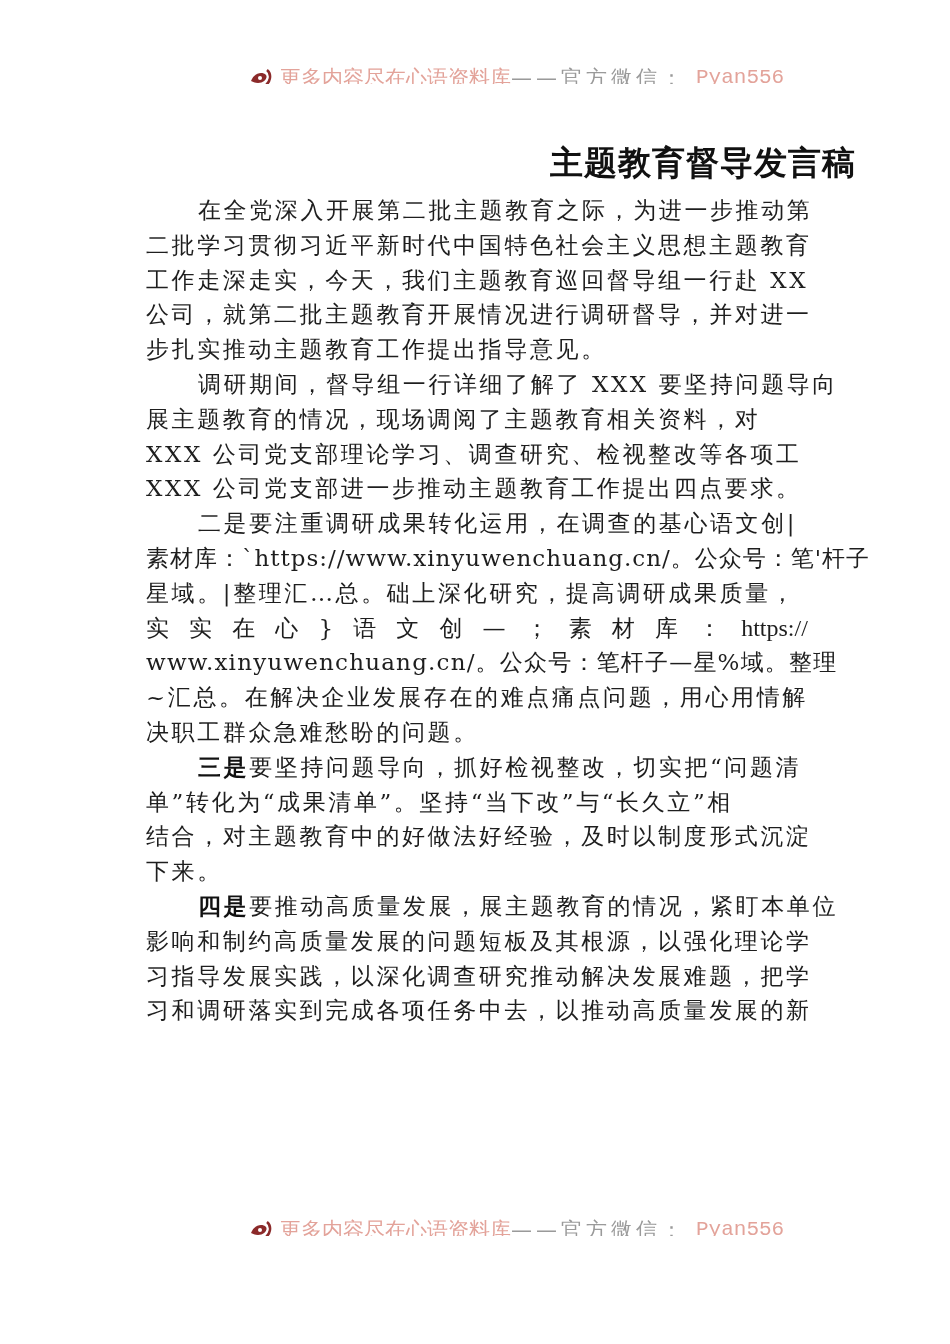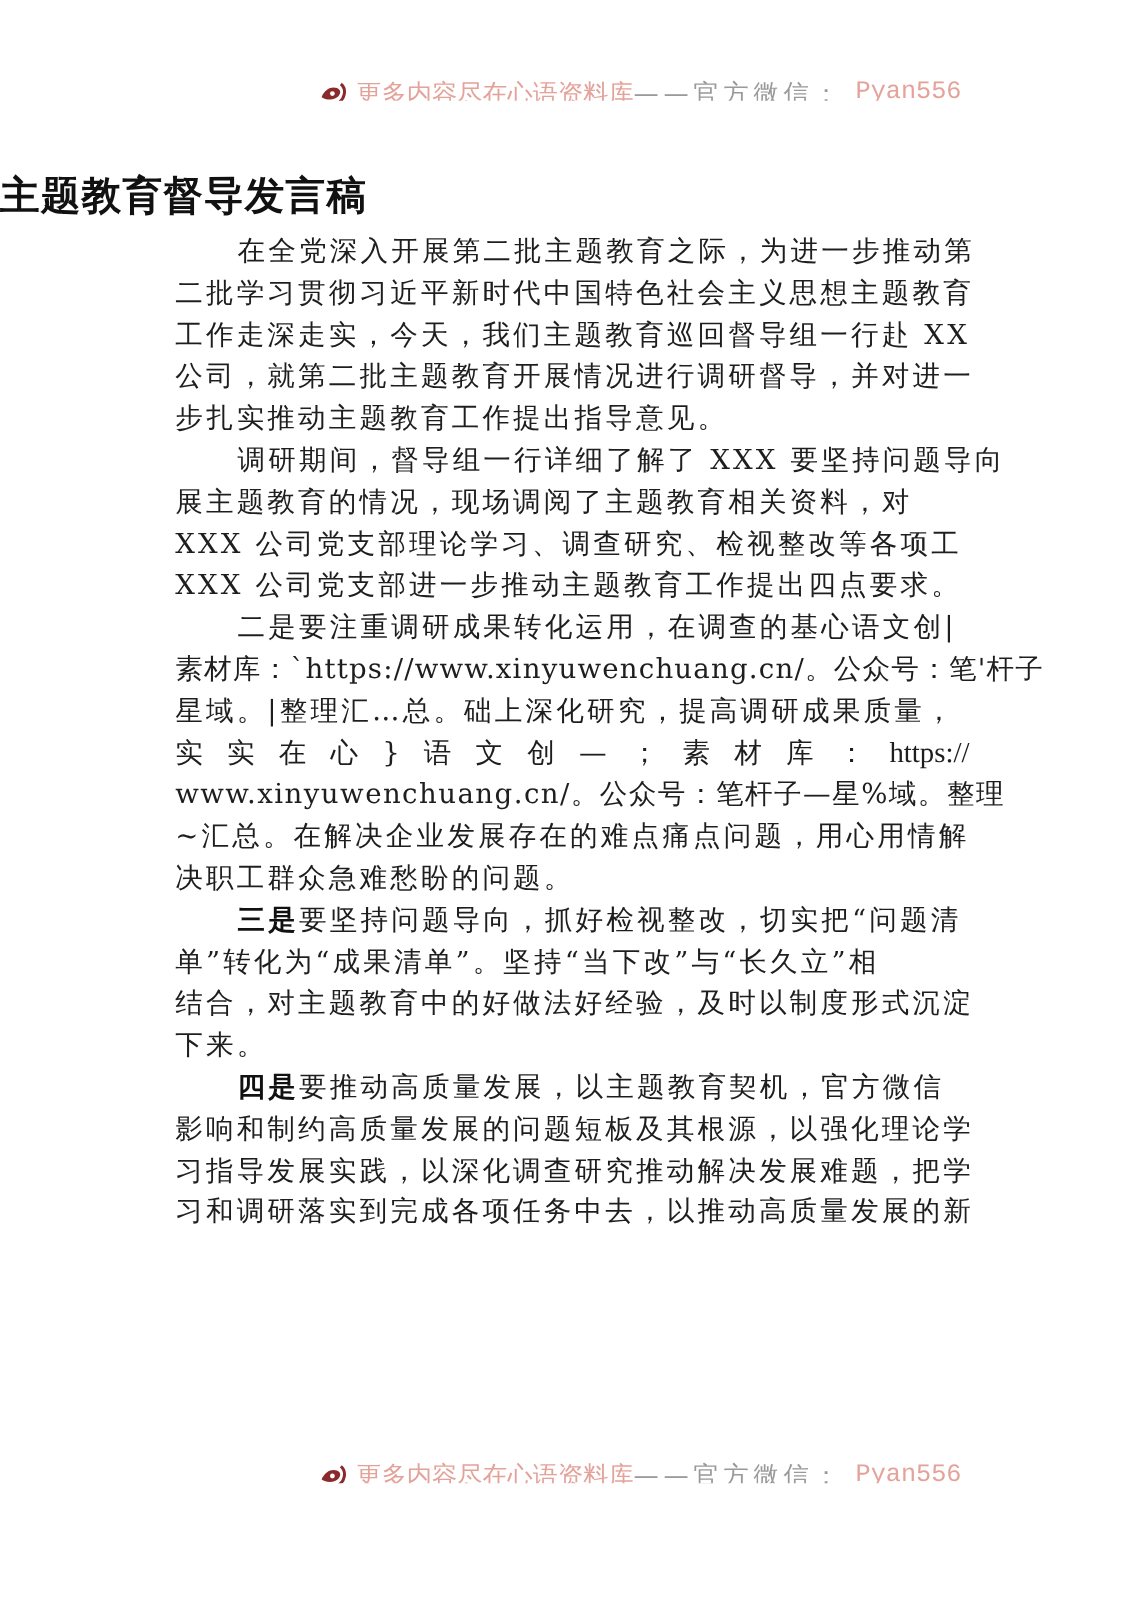--- a/index.html
+++ b/index.html
@@ -10,21 +10,21 @@
     body {
       width: 950px;
       height: 1344px;
       position: relative;
       overflow: hidden;
       font-family: "DejaVu Serif", "Liberation Serif", serif;
       color: #1a1a1a;
     }
     .watermark {
       position: absolute;
-      left: 265px;
+      left: 248px;
       height: 30px;
       overflow: hidden;
       display: flex;
       align-items: flex-end;
       white-space: nowrap;
       font-family: "DejaVu Sans", sans-serif;
       font-size: 21px;
       line-height: 30px;
     }
     .watermark.top { top: 54px; }
@@ -42,21 +42,21 @@
     }
     .wm-pink { color: #e3a39a; }
     .wm-gray { color: #9a9a9a; letter-spacing: 4px; }
     .wm-id { color: #e3a39a; font-family: Liberation Mono, monospace; margin-left: 10px; }
 
     .title {
       position: absolute;
       top: 140px;
       left: 0;
       width: 856px;
-      text-align: left;
+      text-align: right;
       font-family: "DejaVu Serif", serif;
       font-weight: bold;
       font-size: 33px;
       line-height: 46px;
       color: #111;
       letter-spacing: 1px;
     }
     .content {
       position: absolute;
       top: 193px;
@@ -159,21 +159,21 @@
   </p>
 
   <p class="para">
     <span class="line first"><b class="lead">三是</b><span>要坚持问题导向，抓好检视整改，切实把“问题清</span></span>
     <span class="line">单”转化为“成果清单”。坚持“当下改”与“长久立”相</span>
     <span class="line">结合，对主题教育中的好做法好经验，及时以制度形式沉淀</span>
     <span class="line">下来。</span>
   </p>
 
   <p class="para">
-    <span class="line first"><b class="lead">四是</b><span>要推动高质量发展，以主题教育契机，官方微信</span></span>
+    <span class="line first"><b class="lead">四是</b><span>要推动高质量发展，展主题教育的情况，紧盯本单位</span></span>
     <span class="line">影响和制约高质量发展的问题短板及其根源，以强化理论学</span>
     <span class="line">习指导发展实践，以深化调查研究推动解决发展难题，把学</span>
     <span class="line">习和调研落实到完成各项任务中去，以推动高质量发展的新</span>
   </p>
 </div>
 
 <div class="watermark bottom">
   <div class="inner">
     <svg class="wm-logo" viewBox="0 0 26 22">
       <path d="M3 14 C6 6, 14 4, 18 8 C20 11, 16 16, 10 16 C7 16, 5 15, 3 14 Z" fill="#8b2a2a"></path>

